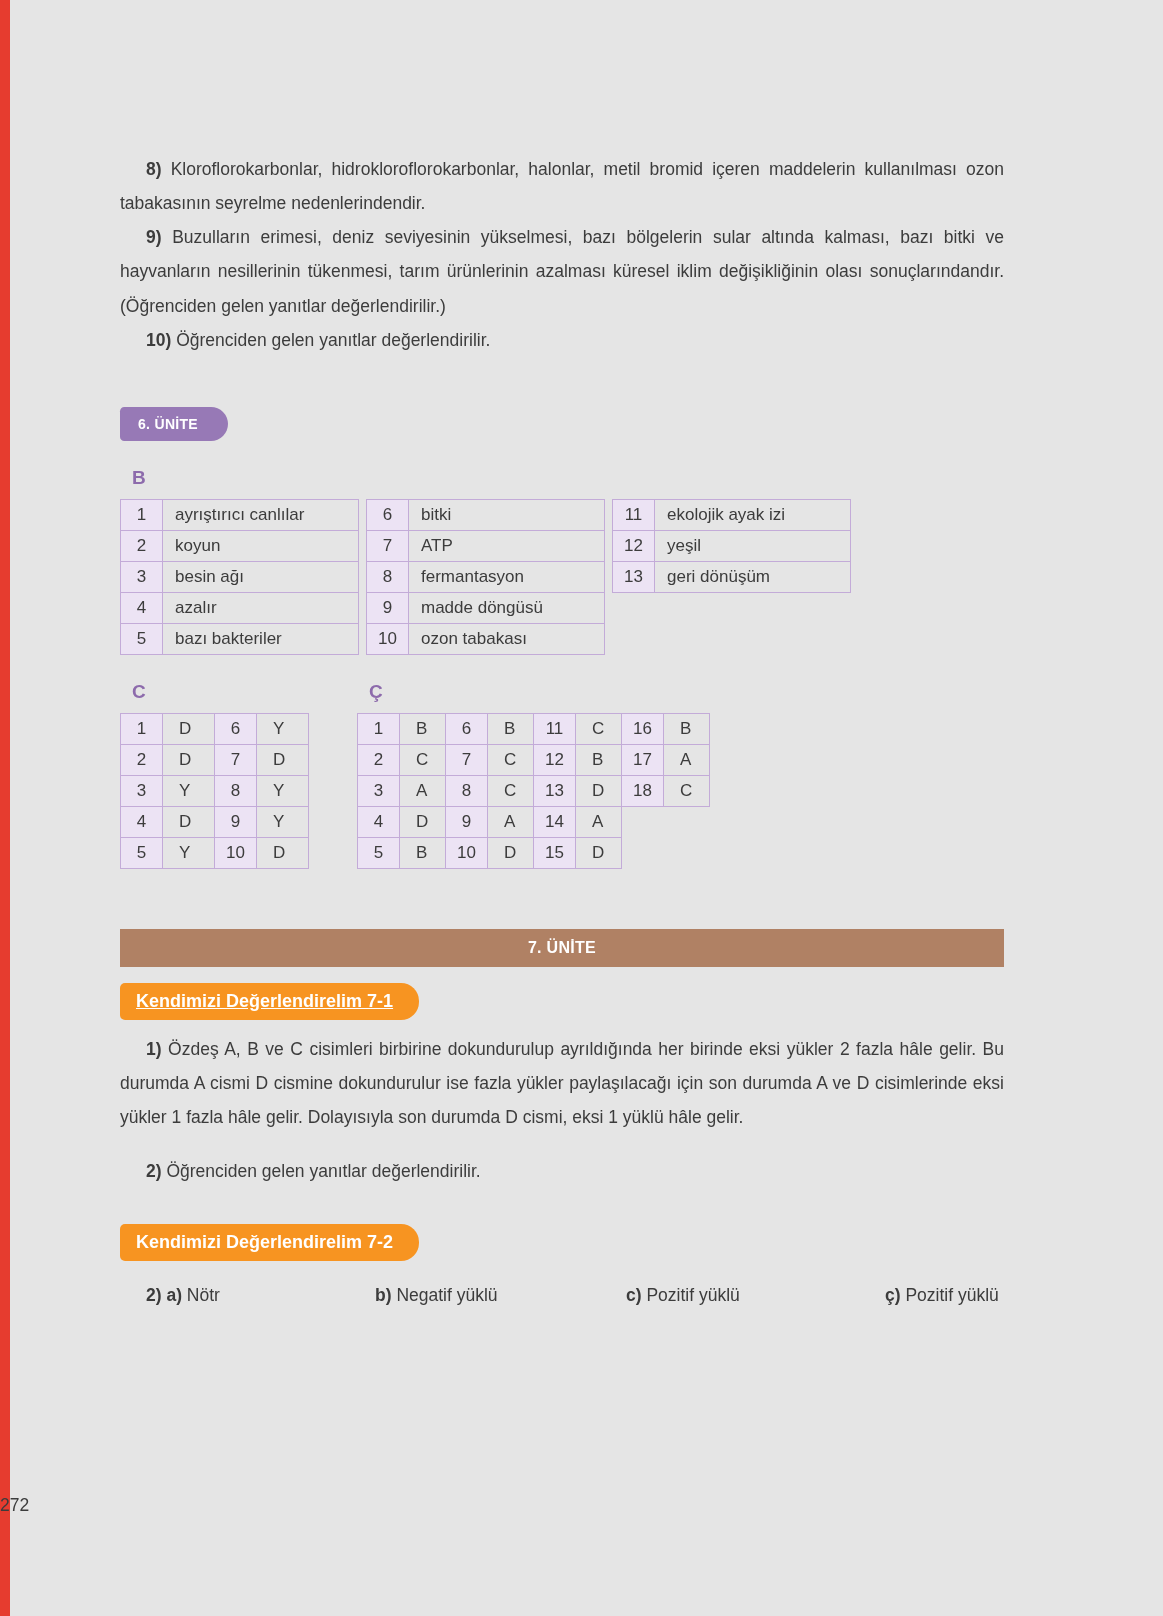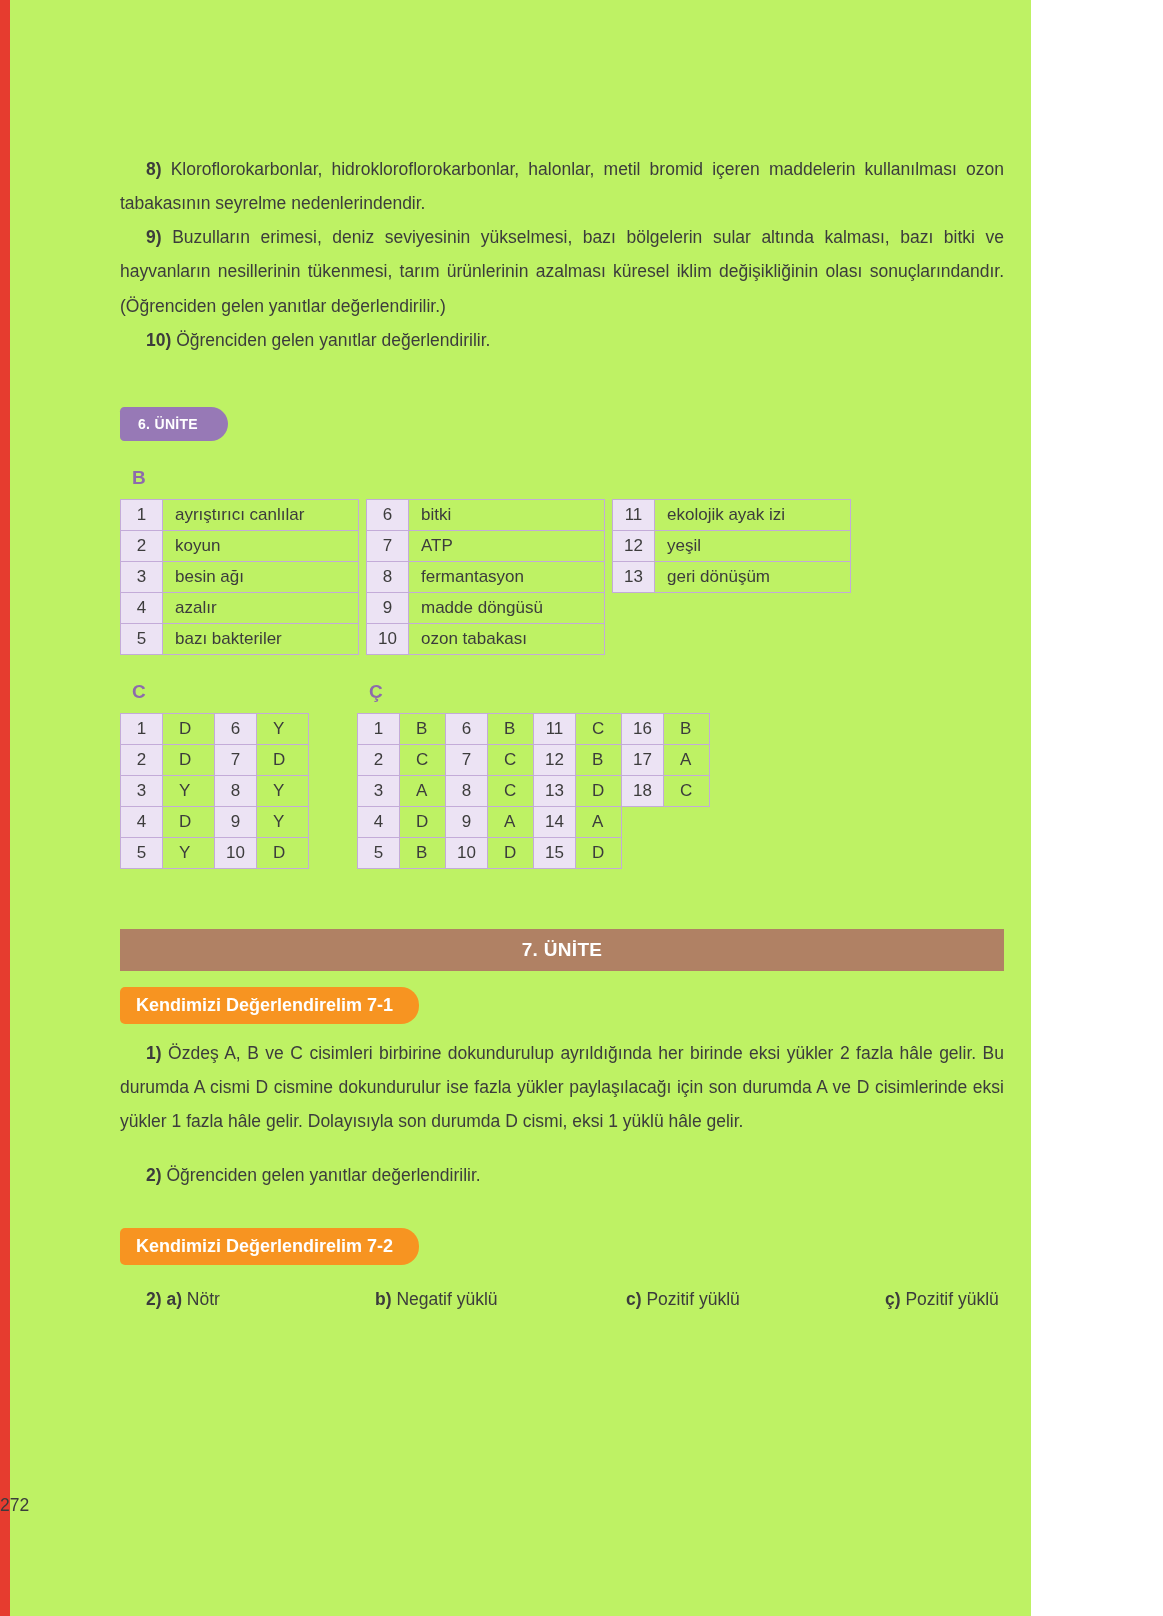--- a/index.html
+++ b/index.html
@@ -1,20 +1,20 @@
 <!DOCTYPE html>
 <html><head>
 <meta charset="utf-8">
 <style>
   * { margin:0; padding:0; box-sizing:border-box; }
   html,body { background:#ffffff; }
   .page {
     position:relative;
-    width:1031px; height:1616px;
-    background:#bef264;
+    width:1163px; height:1616px;
+    background:#e5e5e5;
     font-family:"Liberation Sans", sans-serif;
     color:#3c3c3c;
     overflow:hidden;
   }
   .stripe {
     position:absolute; left:0; top:0;
     width:10px; height:100%;
     background:#e63c2f;
   }
   .content {
@@ -97,35 +97,35 @@
     display:flex;
     align-items:flex-start;
   }
   .pair-row table.ans + table.ans { margin-left:-1px; }
 
   .unit7-banner {
     margin-top:60px;
     background:#b08164;
     color:#ffffff;
     font-weight:bold;
-    font-size:19px;
+    font-size:16px;
     text-align:center;
     padding:10px 8px;
     letter-spacing:0.3px;
   }
   .kd-badge {
     display:inline-block;
     background:#f79421;
     color:#ffffff;
     font-weight:bold;
     font-size:18px;
     padding:8px 26px 8px 16px;
     border-radius:5px 18px 18px 5px;
   }
-  .kd-badge.kd1 { margin-top:16px; }
+  .kd-badge.kd1 { margin-top:16px;text-decoration:underline; }
   .kd-badge.kd2 { margin-top:36px; }
   .after-badge { margin-top:12px; }
   .gap-top { margin-top:20px; }
   .ans-row {
     margin-top:24px;
     padding-left:26px;
     display:flex;
     font-size:17.5px;
     gap:44px;
   }

